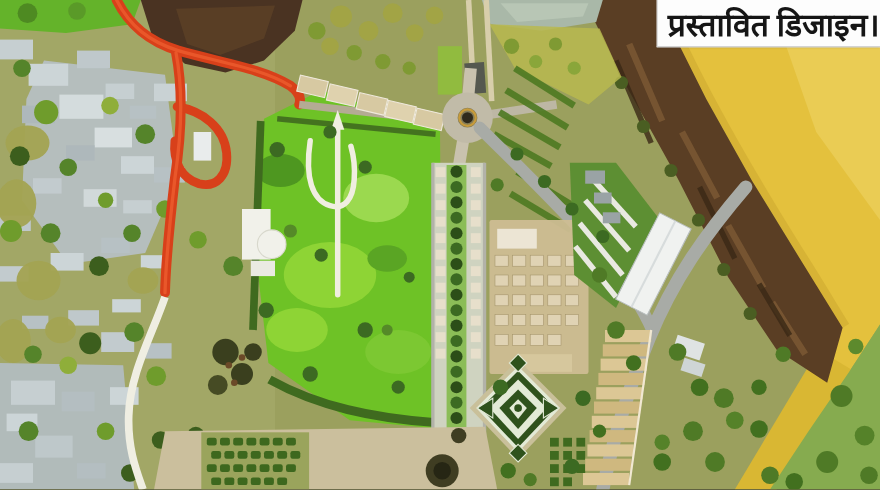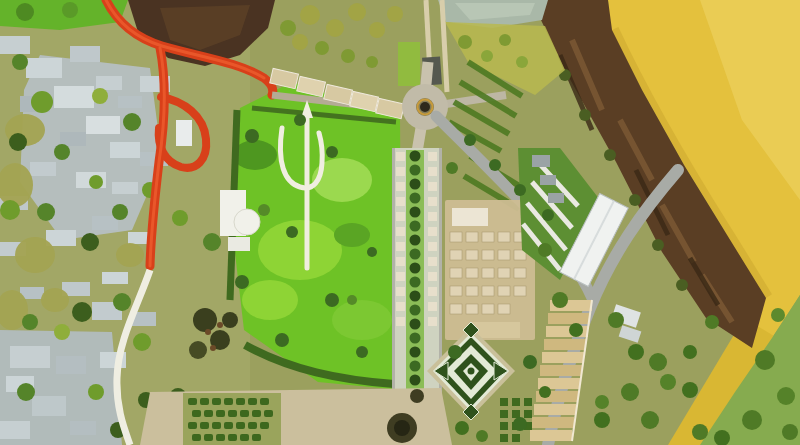--- a/index.html
+++ b/index.html
@@ -494,13 +494,16 @@
     <circle cx="455" cy="352" r="7" fill="#3c6a22"></circle>
         <circle cx="462" cy="428" r="7" fill="#42701f"></circle>
     <circle cx="482" cy="436" r="6"></circle>
         <circle cx="530" cy="362" r="7" fill="#3c6a22"></circle>
     <circle cx="545" cy="392" r="6" fill="#42701f"></circle>
         <circle cx="520" cy="424" r="7" fill="#3c6a22"></circle>
   </g>
 
 </svg>
 
+  <div class="banner">
+    <span>प्रस्तावित डिजाइन।</span>
+  </div>
 </div>
 
 </body></html>

